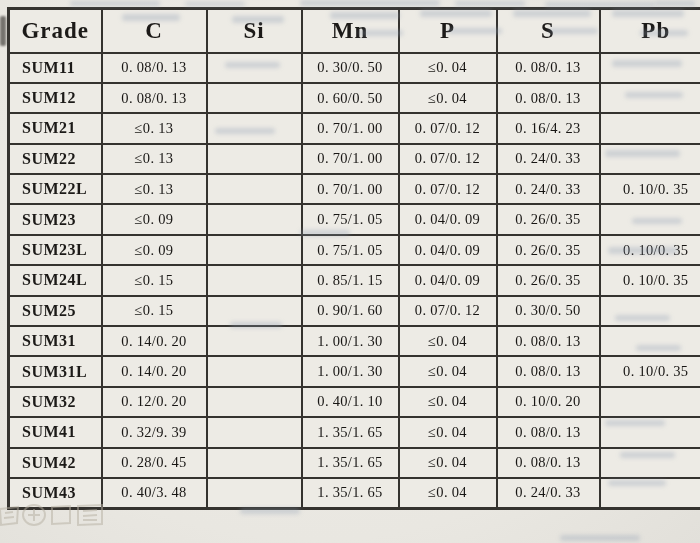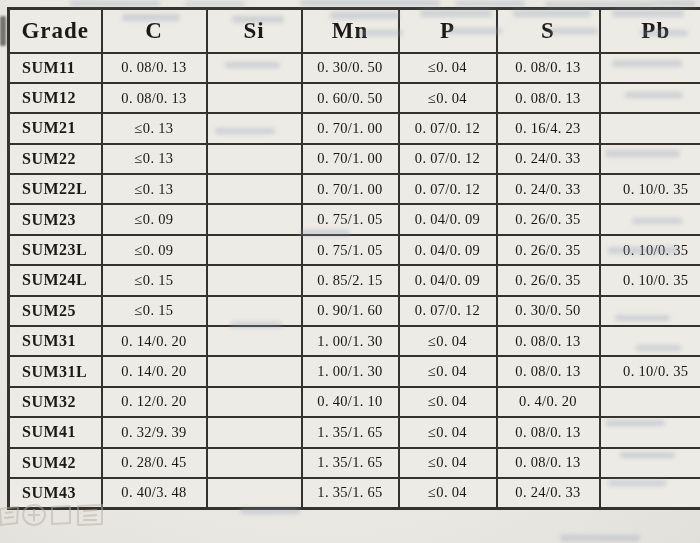--- a/index.html
+++ b/index.html
@@ -152,21 +152,21 @@
           <td class="num"></td>
           <td class="num">0. 75/1. 05</td>
           <td class="num">0. 04/0. 09</td>
           <td class="num">0. 26/0. 35</td>
           <td class="num">0. 10/0. 35</td>
         </tr>
         <tr>
           <td class="grade">SUM24L</td>
           <td class="num">≤0. 15</td>
           <td class="num"></td>
-          <td class="num">0. 85/2. 15</td>
+          <td class="num">0. 85/1. 15</td>
           <td class="num">0. 04/0. 09</td>
           <td class="num">0. 26/0. 35</td>
           <td class="num">0. 10/0. 35</td>
         </tr>
         <tr>
           <td class="grade">SUM25</td>
           <td class="num">≤0. 15</td>
           <td class="num"></td>
           <td class="num">0. 90/1. 60</td>
           <td class="num">0. 07/0. 12</td>
@@ -190,21 +190,21 @@
           <td class="num">≤0. 04</td>
           <td class="num">0. 08/0. 13</td>
           <td class="num">0. 10/0. 35</td>
         </tr>
         <tr>
           <td class="grade">SUM32</td>
           <td class="num">0. 12/0. 20</td>
           <td class="num"></td>
           <td class="num">0. 40/1. 10</td>
           <td class="num">≤0. 04</td>
-          <td class="num">0. 4/0. 20</td>
+          <td class="num">0. 10/0. 20</td>
           <td class="num"></td>
         </tr>
         <tr>
           <td class="grade">SUM41</td>
           <td class="num">0. 32/9. 39</td>
           <td class="num"></td>
           <td class="num">1. 35/1. 65</td>
           <td class="num">≤0. 04</td>
           <td class="num">0. 08/0. 13</td>
           <td class="num"></td>

